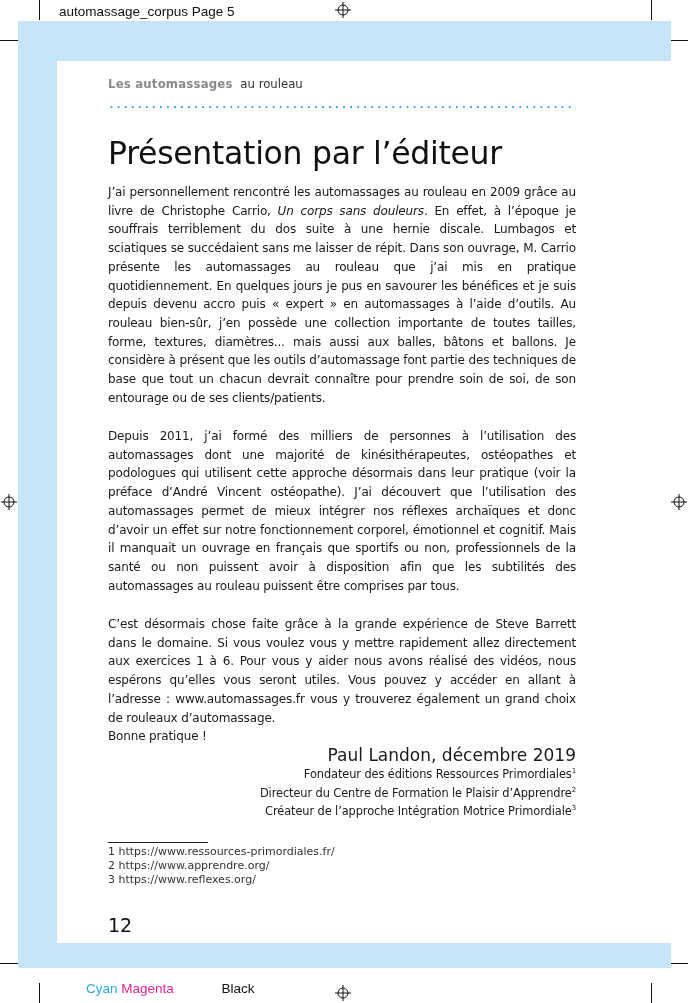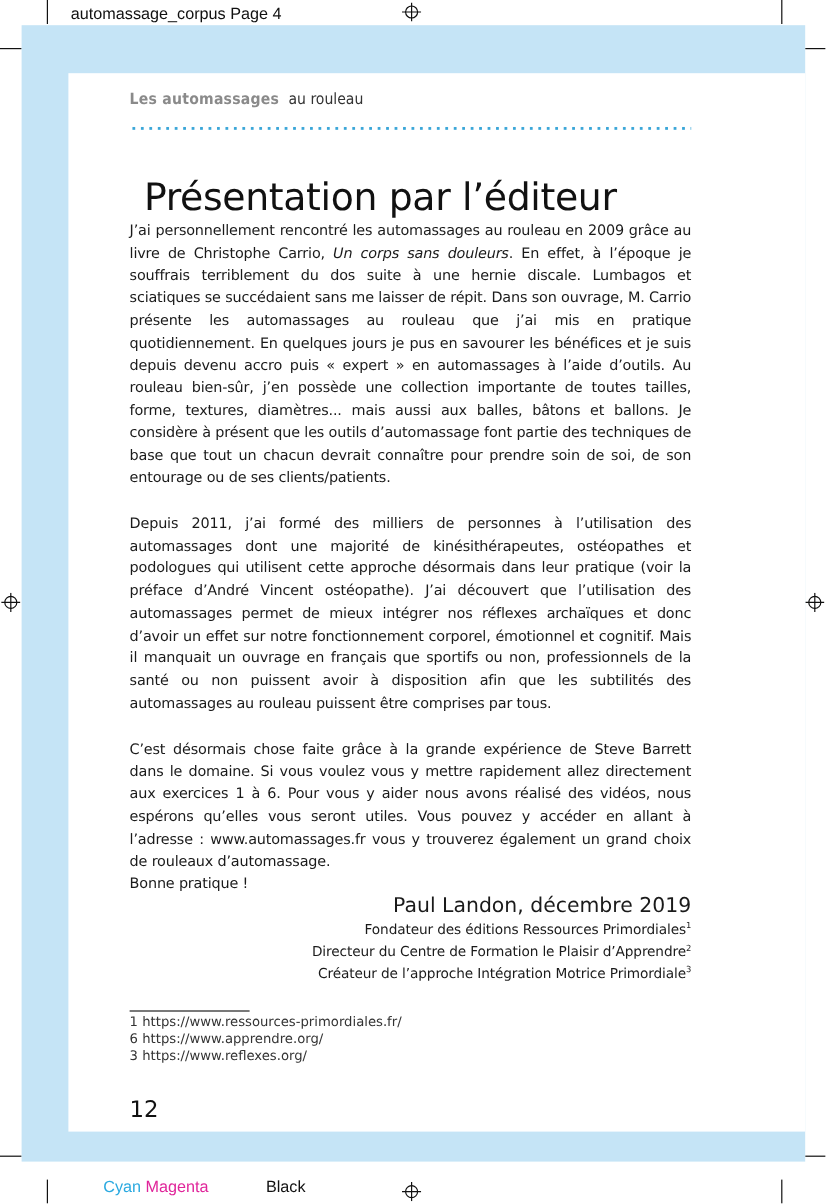--- a/index.html
+++ b/index.html
@@ -12,38 +12,38 @@
   .page { position:absolute; left:57px; top:61px; width:614px; height:882px; background:#ffffff; }
   .crop { position:absolute; background:#111; }
   .reg { position:absolute; width:16px; height:16px; }
   .reg svg { display:block; }
   .running-head { position:absolute; left:108px; top:76px; font-size:13px; font-family:"DejaVu Sans Condensed","DejaVu Sans", sans-serif; }
   .running-head .rh1 { color:#8a8a8a; font-weight:bold; letter-spacing:0.2px; }
   .running-head .rh2 { color:#333; margin-left:4px; }
   .dots { position:absolute; left:108px; top:105px; width:468px; height:4px;
           background-image:radial-gradient(circle, #3aa6d8 1.1px, transparent 1.4px);
           background-size:7.05px 4px; background-repeat:repeat-x; }
-  .title { position:absolute; left:108px; top:135px; font-size:31.5px; font-weight:normal; color:#111; letter-spacing:-0.3px; margin:12px; }
+  .title { position:absolute; left:108px; top:135px; font-size:31.5px; font-weight:normal; color:#111; letter-spacing:-0.3px; margin:0; }
   .body { position:absolute; left:108px; width:468px; font-size:12px; line-height:18.7px; text-align:justify; color:#1a1a1a; letter-spacing:-0.15px; }
   .p1 { top:183px; } .p2 { top:427px; } .p3 { top:615px; }
   .body p { margin:0; }
   .sig { position:absolute; right:112px; text-align:right; color:#1a1a1a; }
   .sig-name { top:745px; font-size:17px; }
   .sig-line { font-size:11.4px; letter-spacing:-0.1px; }
   .s1 { top:767px; } .s2 { top:786px;text-align:right; } .s3 { top:804px; }
   sup { font-size:7px; vertical-align:super; line-height:0; }
   .fn-rule { position:absolute; left:108px; top:842px; width:100px; height:1px; background:#222; }
   .fn { position:absolute; left:108px; font-size:11px; color:#333; line-height:14px; }
   .fn1 { top:845px; } .fn2 { top:859px; } .fn3 { top:873px; }
   .folio { position:absolute; left:108px; top:914px; font-size:19px; color:#111; }
 </style>
 </head>
 <body>
 
-<div class="slug">automassage_corpus Page 4</div>
+<div class="slug">automassage_corpus Page 5</div>
 <div class="crop" style="left:39px;top:0;width:1px;height:20px;"></div>
 <div class="crop" style="left:651px;top:0;width:1px;height:20px;"></div>
 <div class="crop" style="left:0;top:40px;width:18px;height:1px;"></div>
 <div class="crop" style="left:671px;top:40px;width:17px;height:1px;"></div>
 <div class="crop" style="left:0;top:963px;width:18px;height:1px;"></div>
 <div class="crop" style="left:671px;top:963px;width:17px;height:1px;"></div>
 <div class="crop" style="left:39px;top:983px;width:1px;height:20px;"></div>
 <div class="crop" style="left:651px;top:983px;width:1px;height:20px;"></div>
 
 <div class="reg" style="left:335px;top:2px;">
@@ -105,16 +105,16 @@
   <p style="text-align:left">Bonne pratique  !</p>
 </div>
 
 <div class="sig sig-name">Paul Landon, décembre 2019</div>
 <div class="sig sig-line s1"><span>Fondateur des éditions Ressources Primordiales</span><sup>1</sup></div>
 <div class="sig sig-line s2"><span>Directeur du Centre de Formation le Plaisir d’Apprendre</span><sup>2</sup></div>
 <div class="sig sig-line s3"><span>Créateur de l’approche Intégration Motrice Primordiale</span><sup>3</sup></div>
 
 <div class="fn-rule"></div>
 <div class="fn fn1">1 https://www.ressources-primordiales.fr/</div>
-<div class="fn fn2">6 https://www.apprendre.org/</div>
+<div class="fn fn2">2 https://www.apprendre.org/</div>
 <div class="fn fn3">3 https://www.reflexes.org/</div>
 
 <div class="folio">12</div>
 
 </body></html>

